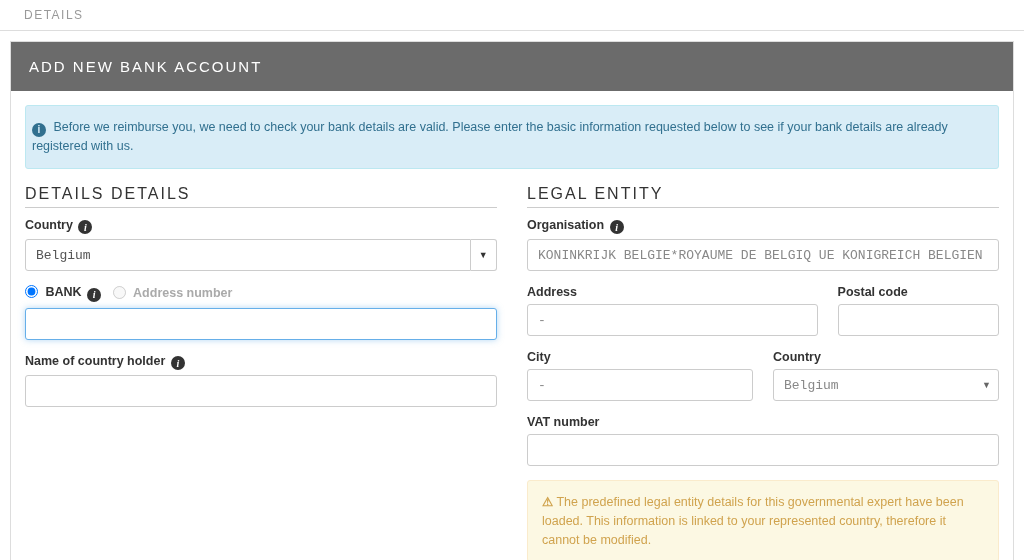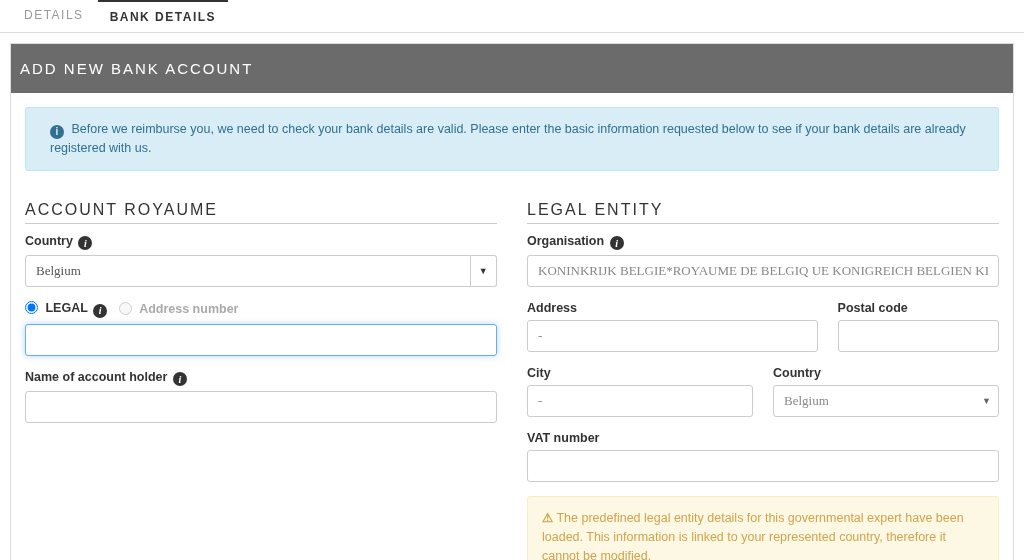--- a/index.html
+++ b/index.html
@@ -29,34 +29,34 @@
       border-top: 3px solid #333;
       margin-top: -1px;
     }
     .panel {
       margin: 10px;
       border: 1px solid #ddd;
     }
     .panel-header {
       background: #6b6b6b;
       color: #fff;
-      padding: 16px 9px;
+      padding: 16px 18px;
       letter-spacing: 2px;
       font-size: 15px;
       font-weight: 400;
     }
     .panel-body {
       padding: 14px;
     }
     .alert-info {
       background: #d9edf7;
       border: 1px solid #bce8f1;
       color: #31708f;
-      padding: 12px 24px;
-      margin-bottom: 28px;
+      padding: 12px 6px;
+      margin-bottom: 14px;
       border-radius: 3px;
       font-size: 12.5px;
       line-height: 1.5;
     }
     .alert-info .info-icon-circle {
       display: inline-flex;
       width: 14px;
       height: 14px;
       border-radius: 50%;
       background: #31708f;
@@ -120,21 +120,21 @@
     }
     .form-control {
       width: 100%;
       padding: 6px 10px;
       border: 1px solid #ccc;
       border-radius: 3px;
       font-size: 13px;
       height: 32px;
       background: #fff;
       color: #555;
-      font-family: Liberation Serif, serif;
+      font-family: Liberation Mono, monospace;
     }
     .form-control.focus {
       border-color: #66afe9;
       box-shadow: 0 0 6px rgba(102,175,233,.5);
       outline: none;
     }
     .select-wrap {
       position: relative;
       display: flex;
     }
@@ -180,66 +180,65 @@
     .row-2 { display: flex; gap: 20px; justify-content: flex-end; }
     .row-2 .form-group { flex: 1; }
     .row-2 .fg-wide { flex: 1.8; }
     .readonly { color: #888; }
   </style>
 </head>
 <body>
 
 <div class="tabs">
   <div class="tab">DETAILS</div>
-  <div class="tab active">BANK DETAILS</div>
 </div>
 
 <div class="panel">
   <div class="panel-header">ADD NEW BANK ACCOUNT</div>
   <div class="panel-body">
 
     <div class="alert-info">
       <span class="info-icon-circle">i</span>
       <span>Before we reimburse you, we need to check your bank details are valid. Please enter the basic information requested below to see if your bank details are already registered with us.</span>
     </div>
 
     <div class="columns">
 
       <div class="col">
-        <div class="section-title">ACCOUNT ROYAUME</div>
+        <div class="section-title">DETAILS DETAILS</div>
 
         <div class="form-group">
           <label class="form-label">
             <span>Country</span>
             <span class="info-icon-dark">i</span>
           </label>
           <div class="select-wrap">
             <input class="form-control" type="text" readonly="" value="Belgium" style="">
             <div class="select-caret">▼</div>
           </div>
         </div>
 
         <div class="form-group">
           <div class="radio-row">
             <label class="enabled">
               <input type="radio" checked="" style="">
-              <span>LEGAL</span>
+              <span>BANK</span>
               <span class="info-icon-dark">i</span>
             </label>
             <label class="disabled">
               <input type="radio" disabled="" style="">
               <span>Address number</span>
             </label>
           </div>
           <input class="form-control focus" type="text" value="" style="">
         </div>
 
         <div class="form-group">
           <label class="form-label">
-            <span>Name of account holder</span>
+            <span>Name of country holder</span>
             <span class="info-icon-dark">i</span>
           </label>
           <input class="form-control" type="text" value="" style="">
         </div>
       </div>
 
       <div class="col">
         <div class="section-title">LEGAL ENTITY</div>
 
         <div class="form-group">

